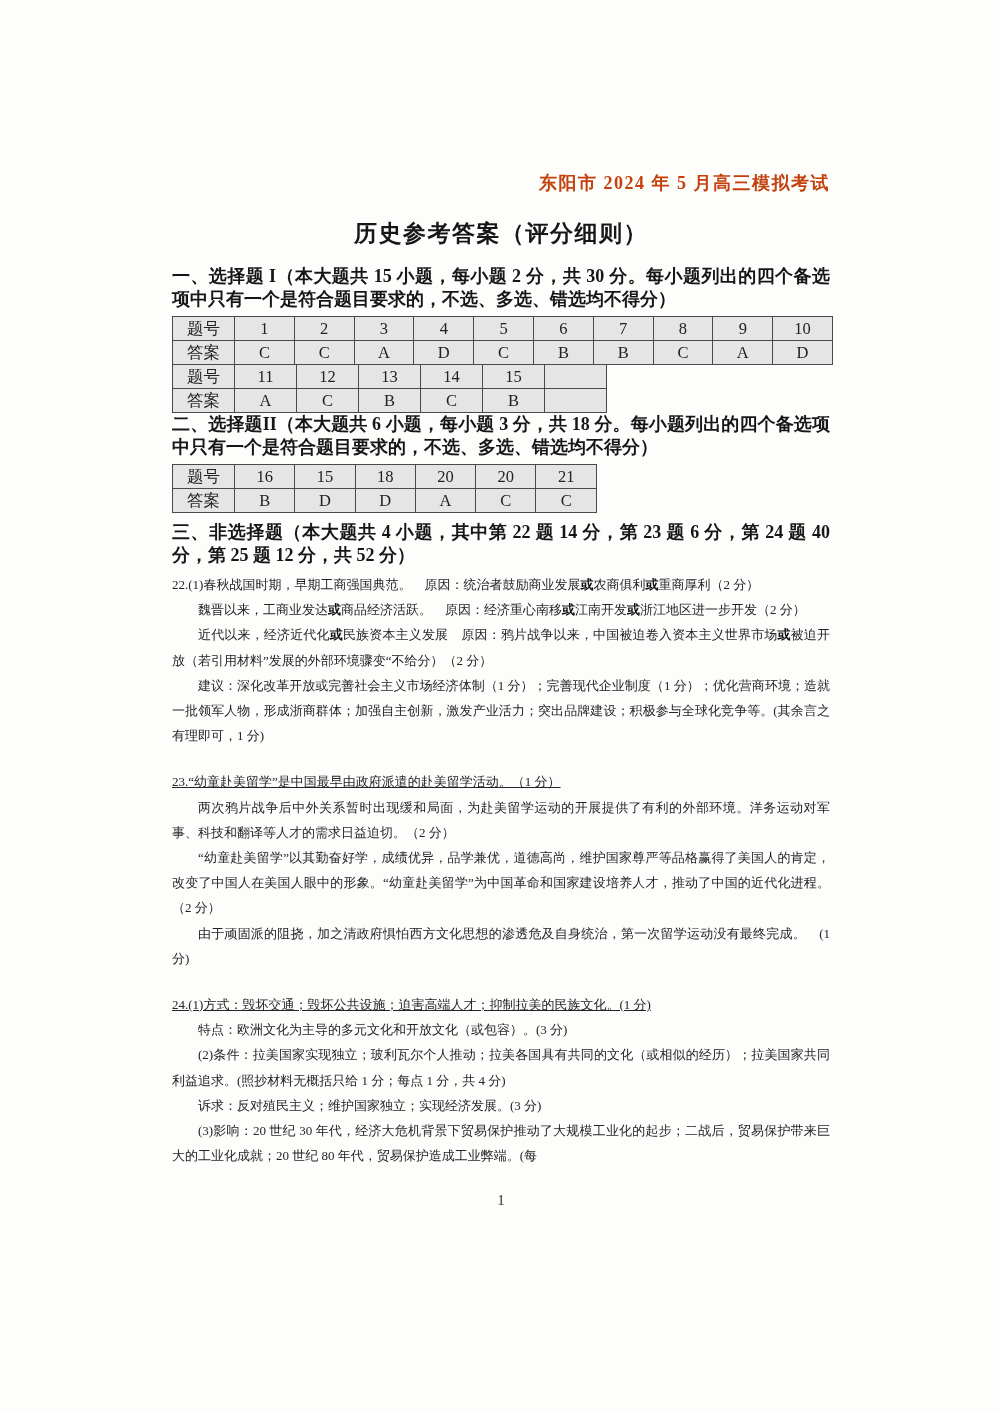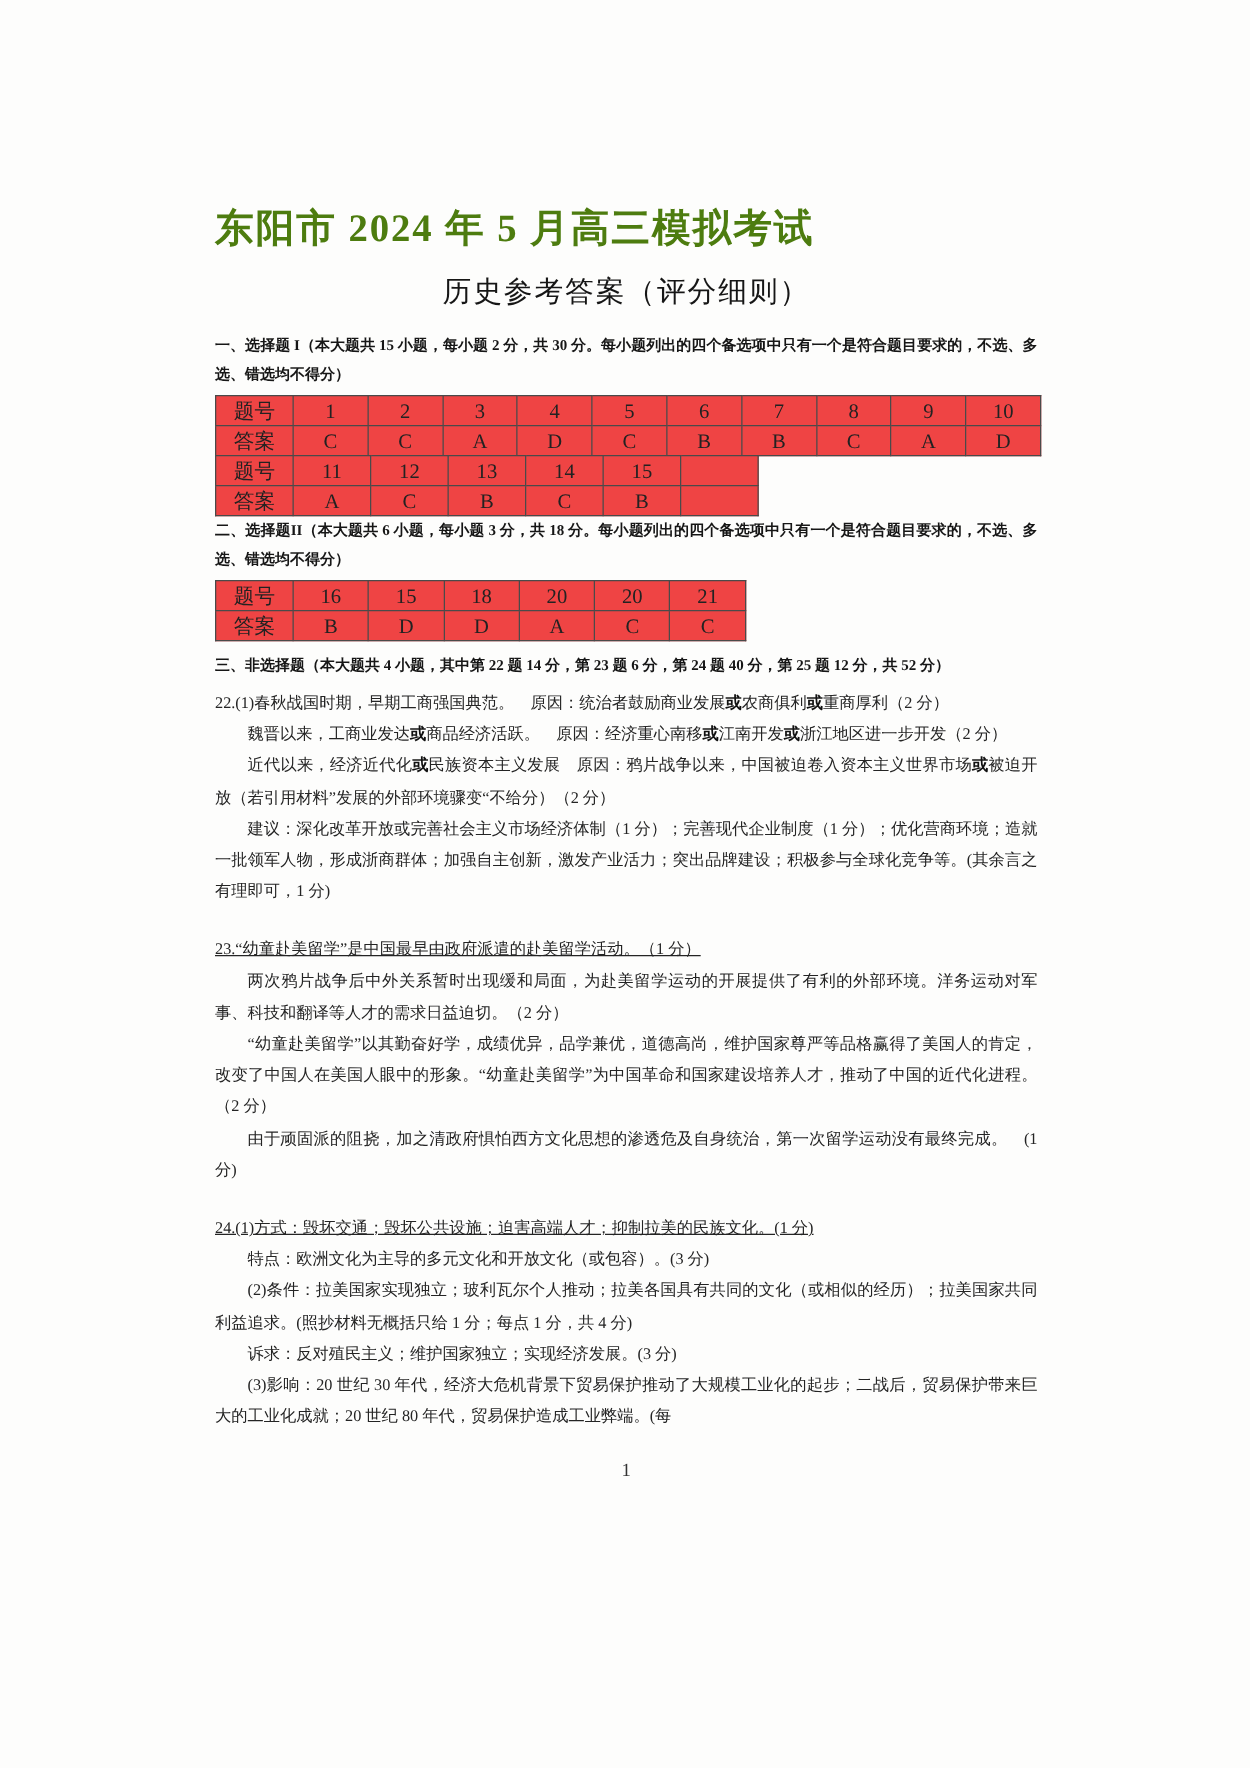--- a/index.html
+++ b/index.html
@@ -11,32 +11,32 @@
   }
   .doc{
     box-sizing:border-box;
     width:1000px;height:1414px;
     background:#fdfdfc;
     padding:167px 170px 0 172px;
     overflow:hidden;
     position:relative;
   }
   .title{
-    font-size:31px;font-weight:700;text-align:left;
-    margin:0;line-height:32px;letter-spacing:1.5px;color:#4d7c0f;
+    font-size:18px;font-weight:700;text-align:right;
+    margin:0;line-height:32px;letter-spacing:1.5px;color:#c2410c;
   }
   .subtitle{
-    font-size:23px;font-weight:400;text-align:center;
+    font-size:23px;font-weight:700;text-align:center;
     margin:19px 0 15px;line-height:32px;letter-spacing:1.5px;color:#161616;
   }
   .sec{
-    font-weight:700;font-size:12px;line-height:23px;
+    font-weight:700;font-size:18px;line-height:23px;
     margin:4px 0 5px;text-align:justify;color:#161616;
   }
-  table{border-collapse:collapse;table-layout:fixed;background:#ef4444;padding-left:24px;}
+  table{border-collapse:collapse;table-layout:fixed;background:#e5e5e5;padding-left:24px;}
   td{
     border:1px solid #4a4a4a;height:23px;text-align:center;
     font-size:16.5px;padding:0;color:#222;
   }
   .t1-top{width:660px;}
   .t1-bottom{width:434px;margin-top:-1px;}
   .t2{width:424px;margin-bottom:3px;}
   .answers{margin-top:4px;}
   .answers p{
     margin:0;font-size:13px;line-height:25.2px;

